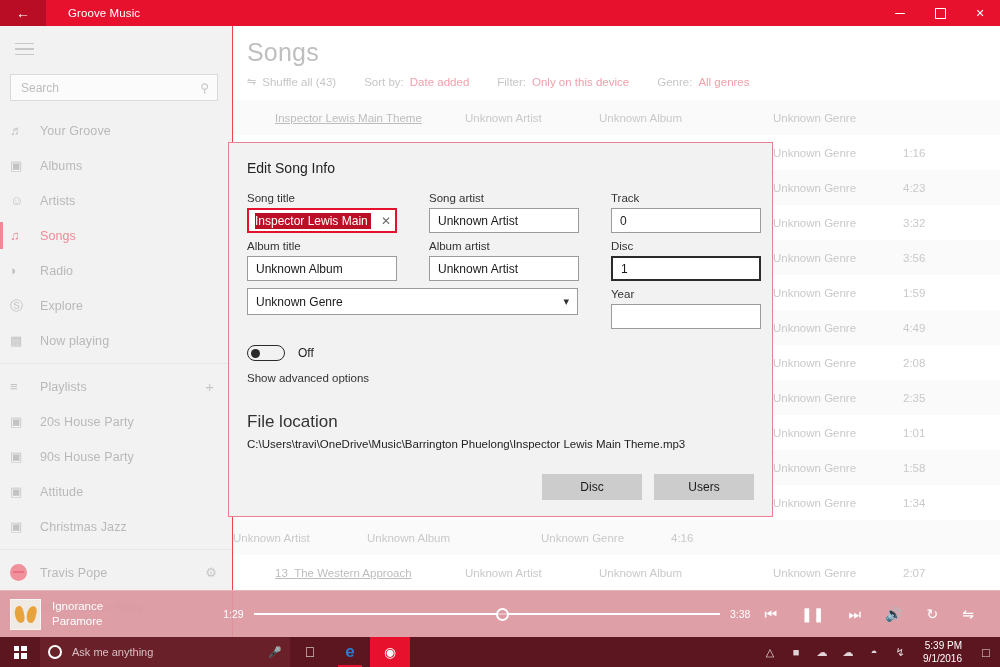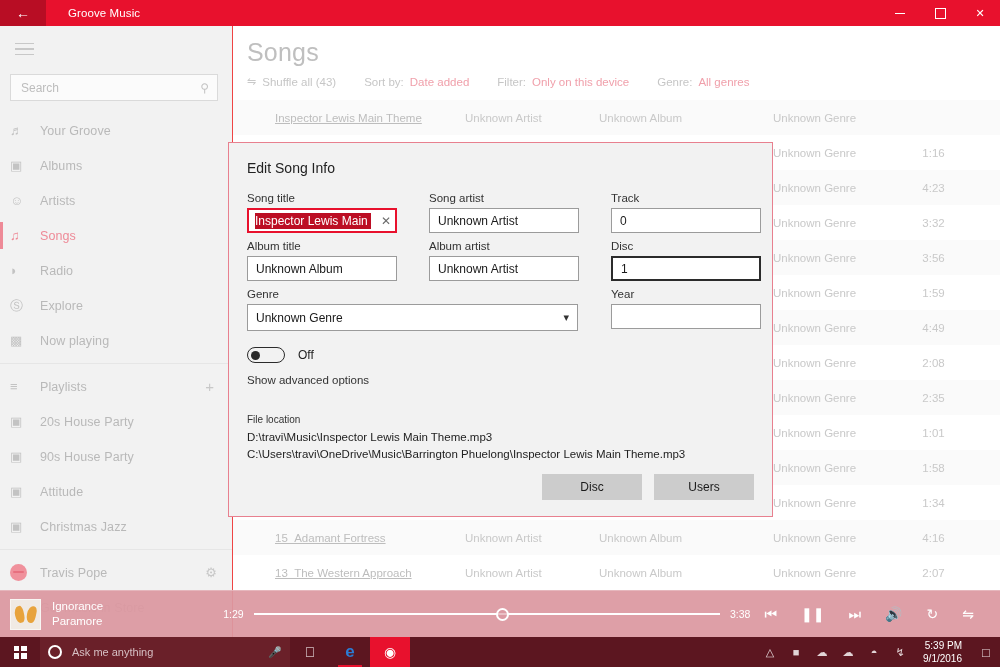--- a/index.html
+++ b/index.html
@@ -94,21 +94,21 @@
 
   #songlist{ margin-top:12px; }
   .srow{
     height:35px; display:flex; align-items:center; font-size:11.5px; color:#C9C9C9;
   }
   .srow.alt{ background:#FAFAFA; }
   .srow .c-title{ width:232px; padding-left:42px; color:#BDBDBD;text-decoration:underline; }
   .srow .c-artist{ width:134px; }
   .srow .c-album{ width:174px; }
   .srow .c-genre{ width:130px; }
-  .srow .c-dur{ flex:1; text-align:center; padding-right:36px; }
+  .srow .c-dur{ flex:1; text-align:left; padding-right:36px; }
 
   
   #dialog{
     position:absolute; left:228px; top:142px; width:545px; height:375px;
     background:#F2F2F2; border:1px solid #E8808F; z-index:40;
   }
   #dlgtitle{ font-size:14px; color:#222; margin:17px 0 0 18px; }
   .dgrid{
     margin:16px 0 0 18px; display:grid;
     grid-template-columns:150px 32px 150px 32px 150px;
@@ -145,21 +145,21 @@
     width:38px; height:16px; border:1.5px solid #2b2b2b; border-radius:9px;
     background:#F2F2F2; position:relative;
   }
   .toggle .knob{
     position:absolute; left:3px; top:2.5px; width:9px; height:9px;
     border-radius:50%; background:#2b2b2b;
   }
   #toggle-wrap .state{ font-size:12px; color:#222; }
 
   #floc{ margin:28px 0 0 18px; }
-  #floc .lh{ font-size:10px; color:#333; margin-bottom:4px; }
+  #floc .lh{ font-size:17px; color:#333; margin-bottom:4px; }
   #floc .p{ font-size:11.5px; color:#222; line-height:17px; }
 
   #dlgbtns{
     position:absolute; right:18px; bottom:16px; display:flex; gap:12px;
   }
   .dbtn{
     width:100px; height:26px; background:#CCCCCC; color:#1a1a1a;
     font-size:12px; display:flex; align-items:center; justify-content:center;
   }
 
@@ -417,21 +417,20 @@
       <div class="c-dur">1:58</div>
     </div>
     <div class="srow">
       <div class="c-title"></div>
       <div class="c-artist"></div>
       <div class="c-album"></div>
       <div class="c-genre">Unknown Genre</div>
       <div class="c-dur">1:34</div>
     </div>
     <div class="srow alt">
-      <div class="c-title">15_Adamant Fortress</div>
       <div class="c-artist">Unknown Artist</div>
       <div class="c-album">Unknown Album</div>
       <div class="c-genre">Unknown Genre</div>
       <div class="c-dur">4:16</div>
     </div>
     <div class="srow">
       <div class="c-title">13_The Western Approach</div>
       <div class="c-artist">Unknown Artist</div>
       <div class="c-album">Unknown Album</div>
       <div class="c-genre">Unknown Genre</div>
@@ -482,21 +481,20 @@
     </div>
     <div></div>
     <div class="fgroup">
       <span class="flabel">Disc</span>
       <div class="finput hover">
         <span>1</span>
       </div>
     </div>
 
     <div class="fgroup genre-row">
-      <span class="flabel">Genre</span>
       <div class="fselect">
         <span>Unknown Genre</span>
         <span class="chev">▾</span>
       </div>
     </div>
     <div class="fgroup year-row">
       <span class="flabel">Year</span>
       <div class="finput">
         <span></span>
       </div>
@@ -506,21 +504,20 @@
   <div id="toggle-wrap">
     <div class="toggle">
         <span class="knob"></span>
       </div>
     <span class="state">Off</span>
   </div>
   <div id="advlabel">Show advanced options</div>
 
   <div id="floc">
     <div class="lh">File location</div>
-    <div class="p">D:\travi\Music\Inspector Lewis Main Theme.mp3</div>
     <div class="p">C:\Users\travi\OneDrive\Music\Barrington Phuelong\Inspector Lewis Main Theme.mp3</div>
   </div>
 
   <div id="dlgbtns">
     <div class="dbtn">Disc</div>
     <div class="dbtn">Users</div>
   </div>
 </div>
 
 <div id="player">

